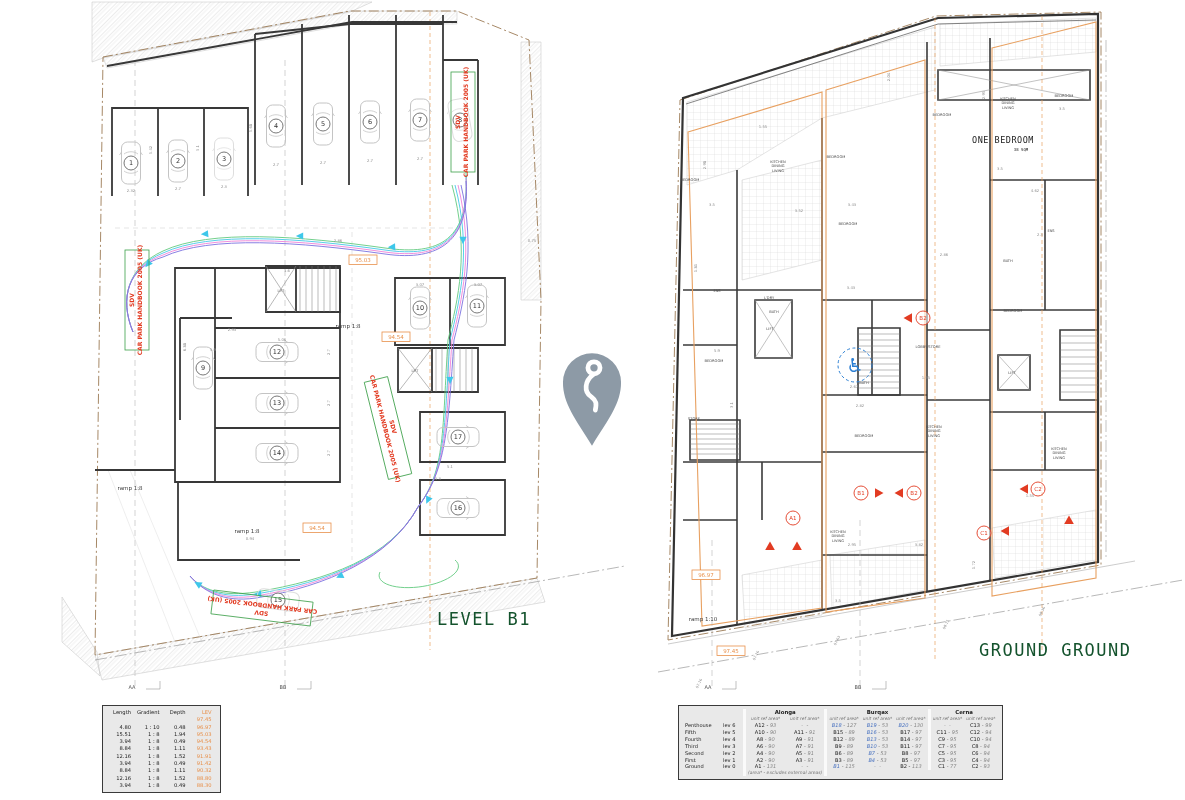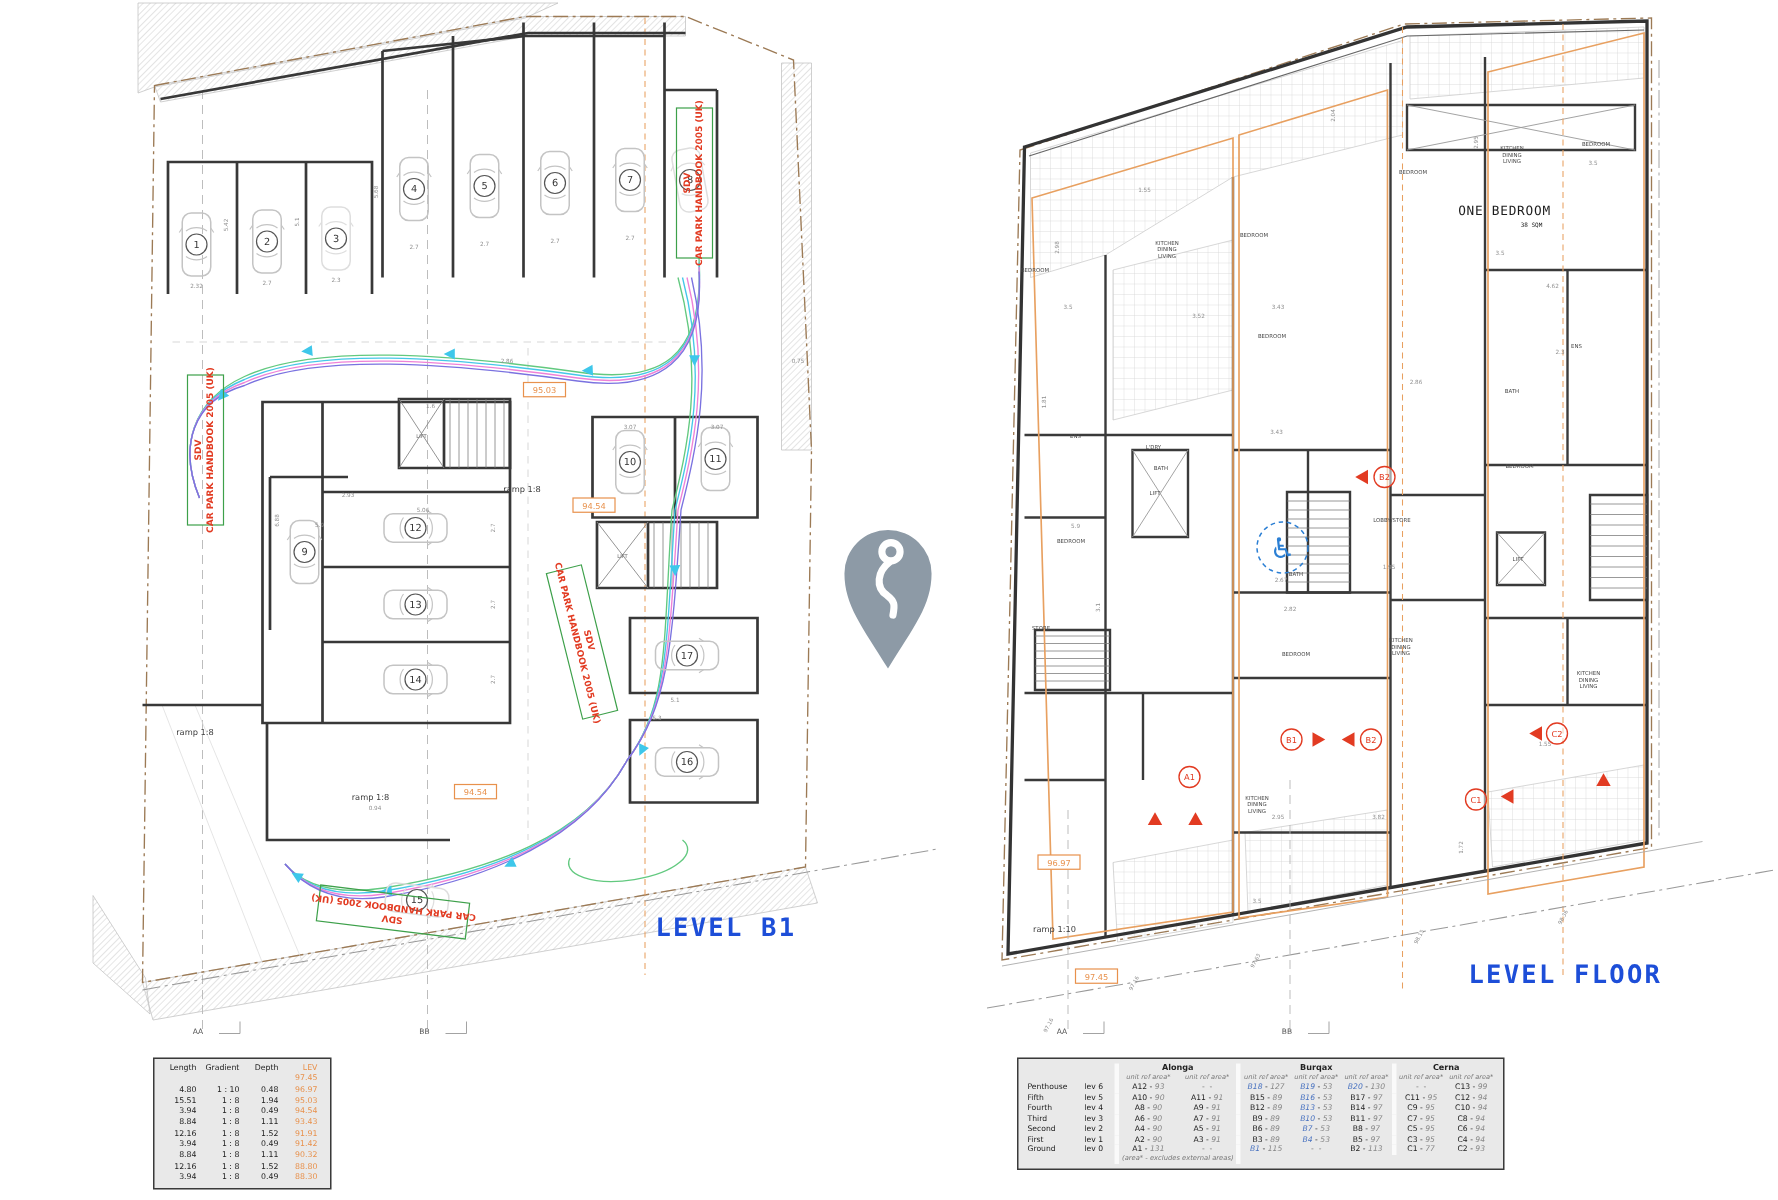--- a/index.html
+++ b/index.html
@@ -1,20 +1,20 @@
 <!DOCTYPE html>
 <html><head>
 <meta charset="utf-8">
 <style>
   html,body{margin:0;padding:0;}
   body{width:1185px;height:800px;background:#fff;position:relative;overflow:hidden;
        font-family:"DejaVu Sans",sans-serif;}
   #plan{position:absolute;left:0;top:0;}
   .plan-title{position:absolute;font-family:"DejaVu Sans Mono",monospace;font-size:17px;
-       letter-spacing:1.5px;color:#1d4ed8;white-space:nowrap;font-weight:bold;}
+       letter-spacing:1.5px;color:#14532d;white-space:nowrap;}
   #title-left{left:437px;top:609px;}
   #title-right{left:979px;top:640px;}
   
   text{text-anchor:middle;}
   .dim{font-size:3.8px;fill:#8f8f8f;font-family:"DejaVu Sans",sans-serif;}
   .room{font-size:3.6px;fill:#4a4a4a;font-family:"DejaVu Sans",sans-serif;}
   .room-big{font-size:8.5px;fill:#1c1c1c;font-family:"DejaVu Sans Mono",monospace;letter-spacing:.5px;}
   .room-big-sub{font-size:4px;fill:#1c1c1c;font-family:"DejaVu Sans Mono",monospace;}
   .baynum{font-size:6.5px;fill:#333;}
   .sdv{font-size:6px;font-weight:600;}
@@ -533,21 +533,21 @@
         <path d="M0,46 C-13,25 -22,14 -22,-2 A22,22 0 1 1 22,-2 C22,14 13,25 0,46 Z" fill="#8d9aa6"></path>
         <g fill="none" stroke="#fff" stroke-width="3.6" stroke-linecap="round">
           <circle cx="1.5" cy="-13" r="4.6"></circle>
           <path d="M1,-8 C-5.5,-3 -6.5,5 -0.5,9 C3.5,12 3.5,14 2.5,19"></path>
         </g>
       </g>
     </g>
 </svg>
 
 <div class="plan-title" id="title-left">LEVEL B1</div>
-<div class="plan-title" id="title-right">LEVEL FLOOR</div>
+<div class="plan-title" id="title-right">GROUND GROUND</div>
 
 <div class="dtable" id="ramp-table">
     <table>
       <tbody>
         <tr>
           <th>Length</th>
           <th>Gradient</th>
           <th>Depth</th>
           <th style="color: rgb(232, 145, 76);">LEV</th>
         </tr>

